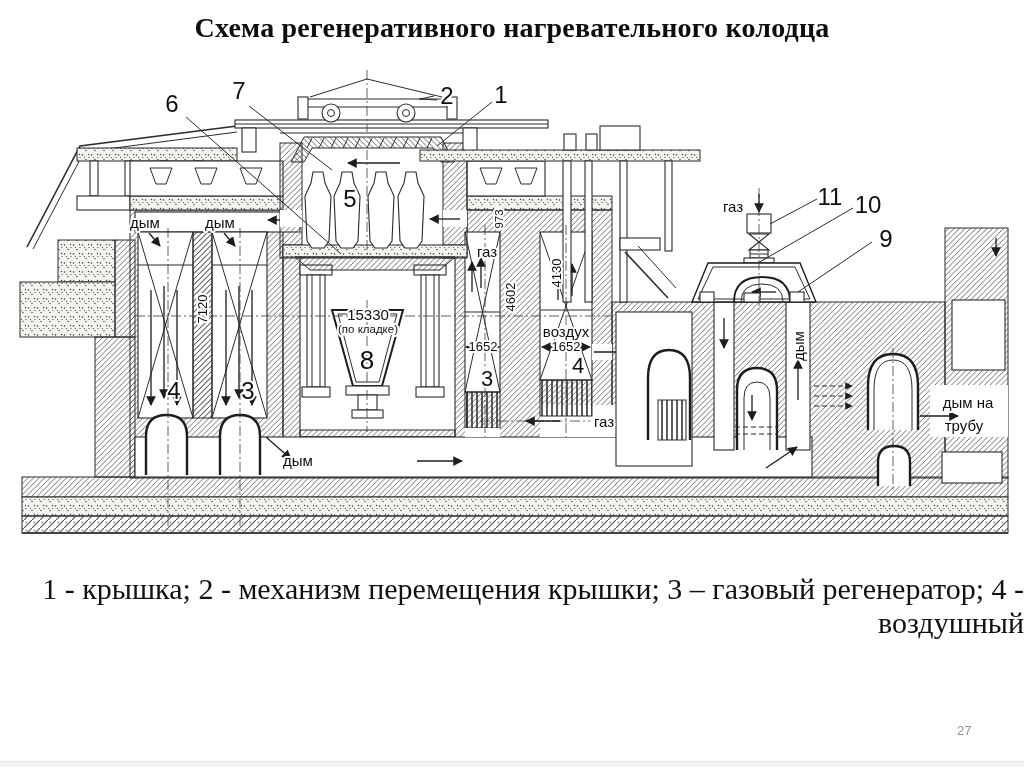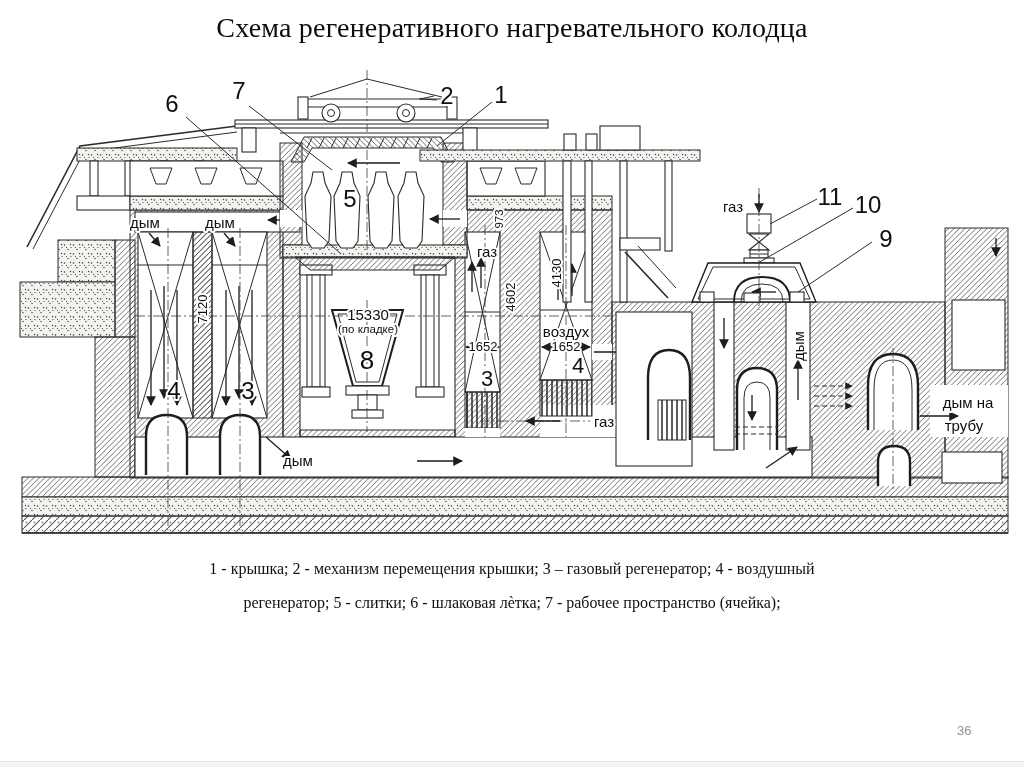--- a/index.html
+++ b/index.html
@@ -1,22 +1,22 @@
 <!DOCTYPE html>
 <html><head>
 <meta charset="utf-8">
 <style>
   html,body{margin:0;padding:0;background:#fff;}
   #slide{position:relative;width:1024px;height:767px;background:#fff;overflow:hidden;
          font-family:"Liberation Serif",serif;}
   #title{position:absolute;top:12px;left:0;width:100%;text-align:center;
-         font-size:28px;font-weight:normal;color:#0d0d0d;letter-spacing:.2px;}
+         font-size:28px;font-weight:bold;color:#0d0d0d;letter-spacing:.2px;}
   #diagram-wrap{position:absolute;top:0;left:0;width:1024px;height:545px;}
-  #caption{position:absolute;top:552px;left:0;width:100%;text-align:center;
-           font-size:16px;line-height:34px;color:#111;}
+  #caption{position:absolute;top:572px;left:0;width:100%;text-align:right;
+           font-size:30px;line-height:34px;color:#111;}
   #page-number{position:absolute;top:723px;left:957px;
                font-family:"Liberation Sans",sans-serif;font-size:13px;color:#8f949c;}
   #footer-bar{position:absolute;bottom:0;left:0;width:100%;height:5px;
               background:#f3f4f6;border-top:1px solid #e7e8eb;}
   
   .ln{stroke:#2b2b2b;stroke-width:1;fill:none;}
   .ln2{stroke:#2b2b2b;stroke-width:1.6;fill:none;}
   .thk{stroke:#1d1d1d;stroke-width:2.4;fill:#fff;}
   .wht{fill:#fff;stroke:#2b2b2b;stroke-width:1.1;}
   .hat{fill:url(#hA);stroke:#2b2b2b;stroke-width:1;}
@@ -375,18 +375,17 @@
       <text x="868" y="213" class="cal halo mid">10</text>
       <text x="886" y="247" class="cal halo mid">9</text>
     </g>
   </svg>
   </div>
 
   <div id="title">Схема регенеративного нагревательного колодца</div>
 
   <div id="caption">
     <div>1 - крышка; 2 - механизм перемещения крышки; 3 – газовый регенератор; 4 - воздушный</div>
-    <div>регенератор; 5 - слитки; 6 - шлаковая лѐтка; 7 - рабочее пространство (ячейка);</div>
   </div>
 
-  <div id="page-number">36</div>
+  <div id="page-number">27</div>
   <div id="footer-bar"></div>
 </div>
 
 </body></html>

